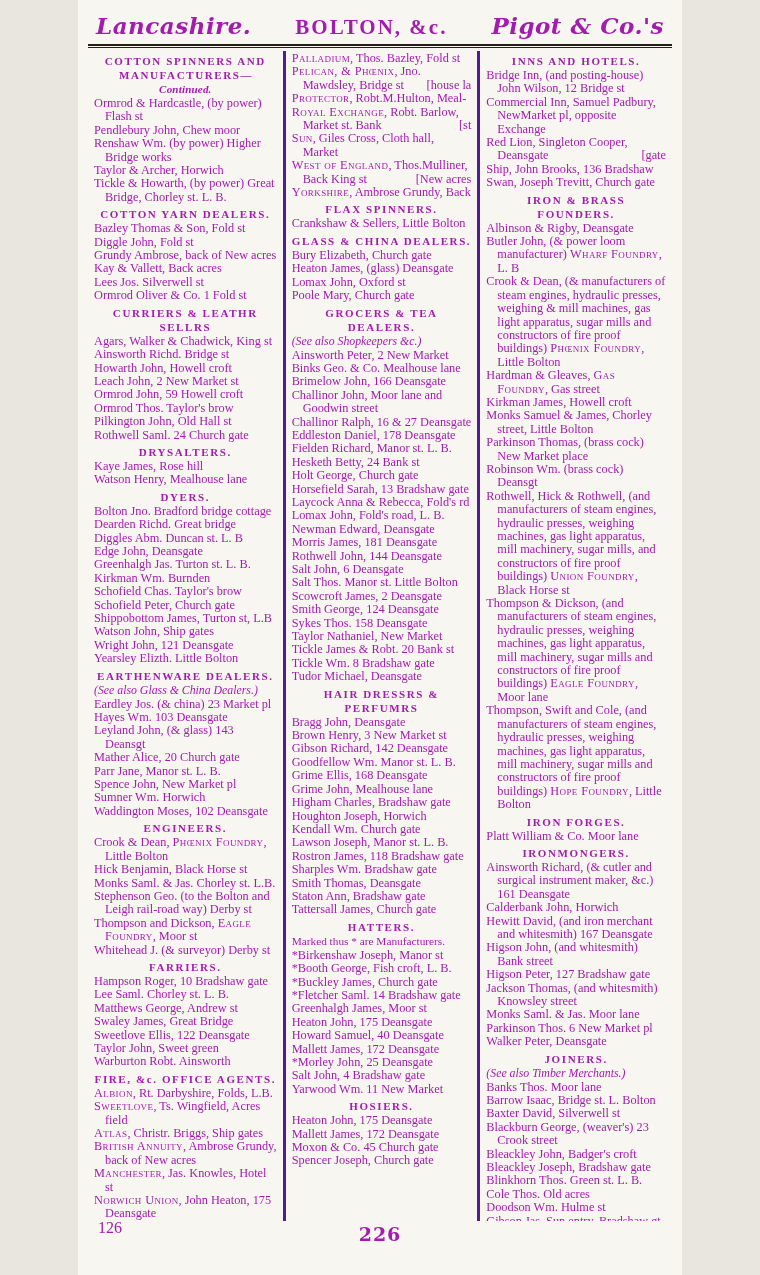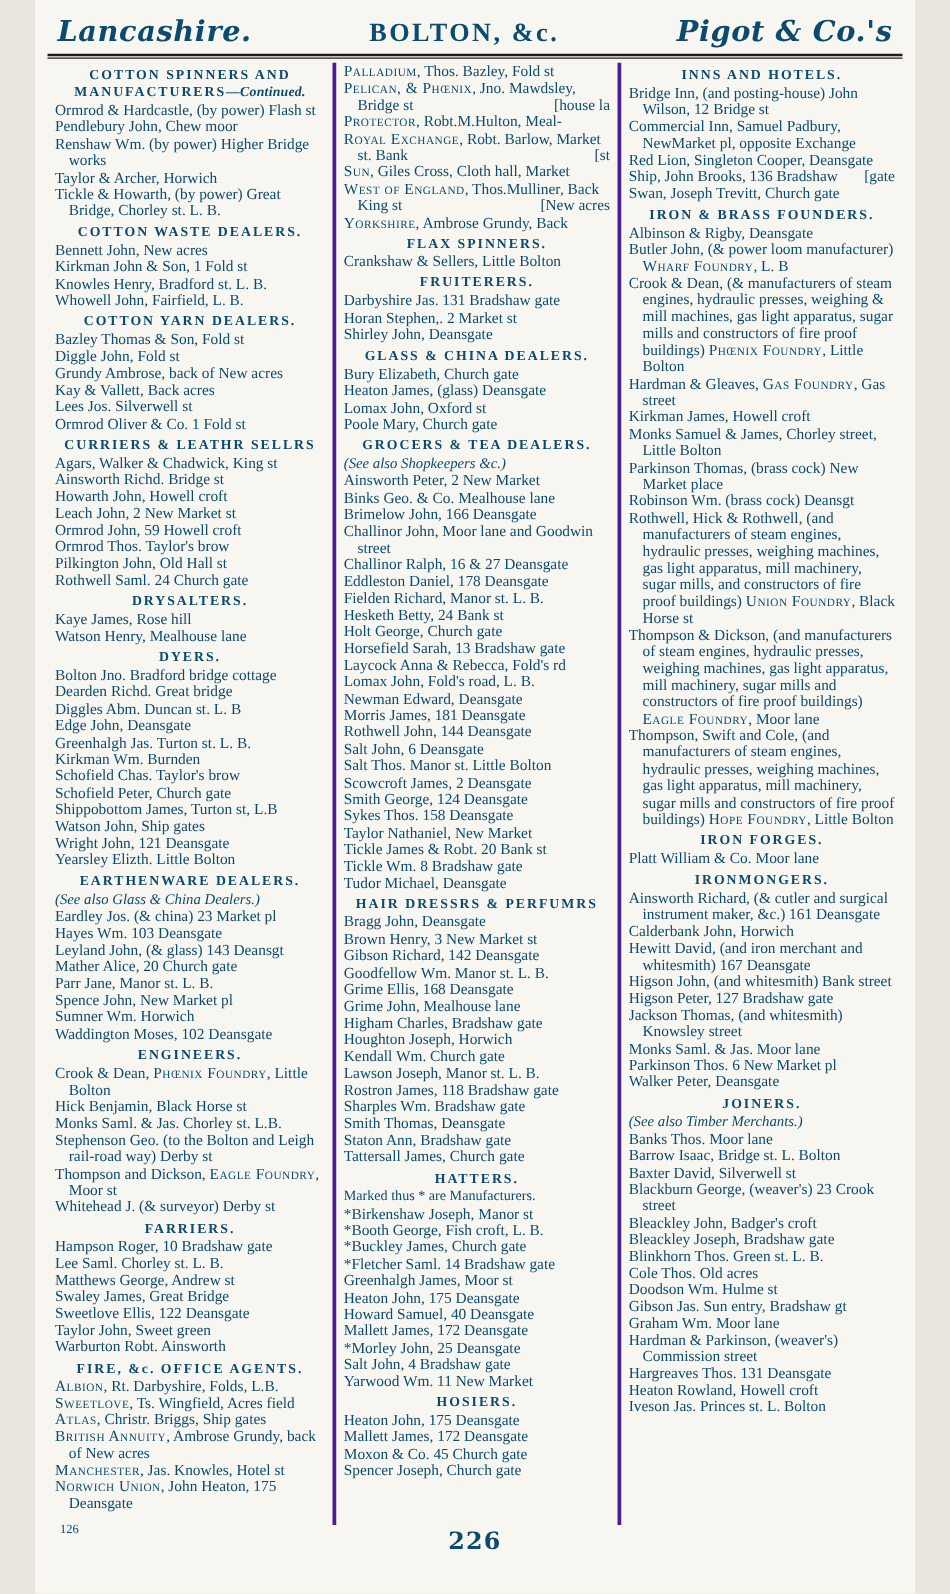--- a/index.html
+++ b/index.html
@@ -1,19 +1,19 @@
 <!DOCTYPE html>
 <html><head>
 <meta charset="utf-8">
 <style>
   * { margin:0; padding:0; box-sizing:border-box; }
   html,body { background:#e8e6df; }
   .page {
-    width:704px; height:1275px; margin:0 auto; position:relative;
-    background:#f8f6f0; color:#0c4a6e; overflow:hidden;
+    width:604px; height:1275px; margin:0 auto; position:relative;
+    background:#f8f6f0; color:#a21caf; overflow:hidden;
     font-family:"Liberation Serif", serif;
     padding:8px 10px 0 10px;
   }
   .masthead { display:flex; align-items:baseline; justify-content:space-between; padding:4px 8px 2px 8px; }
   .mast-left, .mast-right {
     font-family:"DejaVu Serif", serif; font-weight:bold; font-style:italic;
     font-size:23px; letter-spacing:0.5px;
   }
   .mast-center {
     font-family:"Liberation Serif", serif; font-weight:bold;
@@ -32,21 +32,21 @@
   .sec-heading .cont { font-style:italic; font-weight:bold; letter-spacing:0.2px; }
   .sec-note { font-style:italic; font-size:11.8px; line-height:13px; margin-bottom:1px; }
   .sec-note.roman { font-style:normal; font-size:11.3px; }
   .entry {
     font-size:12.3px; line-height:13.4px;
     padding-left:11px; text-indent:-11px;
   }
   .sc { font-variant:small-caps; letter-spacing:0.4px; }
   .turnover { float:right; text-indent:0; }
   .footer { position:relative; height:80px; }
-  .sig { position:absolute; left:10px; top:-2px; font-size:10px; }
+  .sig { position:absolute; left:10px; top:-2px; font-size:16px; }
   .page-num { position:absolute; left:0; right:0; top:2px; text-align:center;
     font-family:"DejaVu Serif", serif; font-weight:bold; font-size:19px; letter-spacing:1px; }
 </style>
 </head>
 <body>
 
 <div class="page">
   <div class="masthead">
     <span class="mast-left">Lancashire.</span>
     <span class="mast-center">BOLTON, &amp;c.</span>
@@ -58,27 +58,20 @@
       <div class="col">
         <div class="section">
           <div class="sec-heading">COTTON SPINNERS AND MANUFACTURERS<span class="cont">—Continued.</span></div>
           <div class="entry">Ormrod &amp; Hardcastle, (by power) Flash st</div>
           <div class="entry">Pendlebury John, Chew moor</div>
           <div class="entry">Renshaw Wm. (by power) Higher Bridge works</div>
           <div class="entry">Taylor &amp; Archer, Horwich</div>
           <div class="entry">Tickle &amp; Howarth, (by power) Great Bridge, Chorley st. L. B.</div>
         </div>
         <div class="section">
-          <div class="sec-heading">COTTON WASTE DEALERS.</div>
-          <div class="entry">Bennett John, New acres</div>
-          <div class="entry">Kirkman John &amp; Son, 1 Fold st</div>
-          <div class="entry">Knowles Henry, Bradford st. L. B.</div>
-          <div class="entry">Whowell John, Fairfield, L. B.</div>
-        </div>
-        <div class="section">
           <div class="sec-heading">COTTON YARN DEALERS.</div>
           <div class="entry">Bazley Thomas &amp; Son, Fold st</div>
           <div class="entry">Diggle John, Fold st</div>
           <div class="entry">Grundy Ambrose, back of New acres</div>
           <div class="entry">Kay &amp; Vallett, Back acres</div>
           <div class="entry">Lees Jos. Silverwell st</div>
           <div class="entry">Ormrod Oliver &amp; Co. 1 Fold st</div>
         </div>
         <div class="section">
           <div class="sec-heading">CURRIERS &amp; LEATHR SELLRS</div>
@@ -158,26 +151,20 @@
           <div class="entry"><span class="sc">Pelican, &amp; Phœnix</span>, Jno. Mawdsley, Bridge st <span class="turnover">[house la</span></div>
           <div class="entry"><span class="sc">Protector</span>, Robt.M.Hulton, Meal-</div>
           <div class="entry"><span class="sc">Royal Exchange</span>, Robt. Barlow, Market st. Bank <span class="turnover">[st</span></div>
           <div class="entry"><span class="sc">Sun</span>, Giles Cross, Cloth hall, Market</div>
           <div class="entry"><span class="sc">West of England</span>, Thos.Mulliner, Back King st <span class="turnover">[New acres</span></div>
           <div class="entry"><span class="sc">Yorkshire</span>, Ambrose Grundy, Back</div>
         </div>
         <div class="section">
           <div class="sec-heading">FLAX SPINNERS.</div>
           <div class="entry">Crankshaw &amp; Sellers, Little Bolton</div>
-        </div>
-        <div class="section">
-          <div class="sec-heading">FRUITERERS.</div>
-          <div class="entry">Darbyshire Jas. 131 Bradshaw gate</div>
-          <div class="entry">Horan Stephen,. 2 Market st</div>
-          <div class="entry">Shirley John, Deansgate</div>
         </div>
         <div class="section">
           <div class="sec-heading">GLASS &amp; CHINA DEALERS.</div>
           <div class="entry">Bury Elizabeth, Church gate</div>
           <div class="entry">Heaton James, (glass) Deansgate</div>
           <div class="entry">Lomax John, Oxford st</div>
           <div class="entry">Poole Mary, Church gate</div>
         </div>
         <div class="section">
           <div class="sec-heading">GROCERS &amp; TEA DEALERS.</div>

